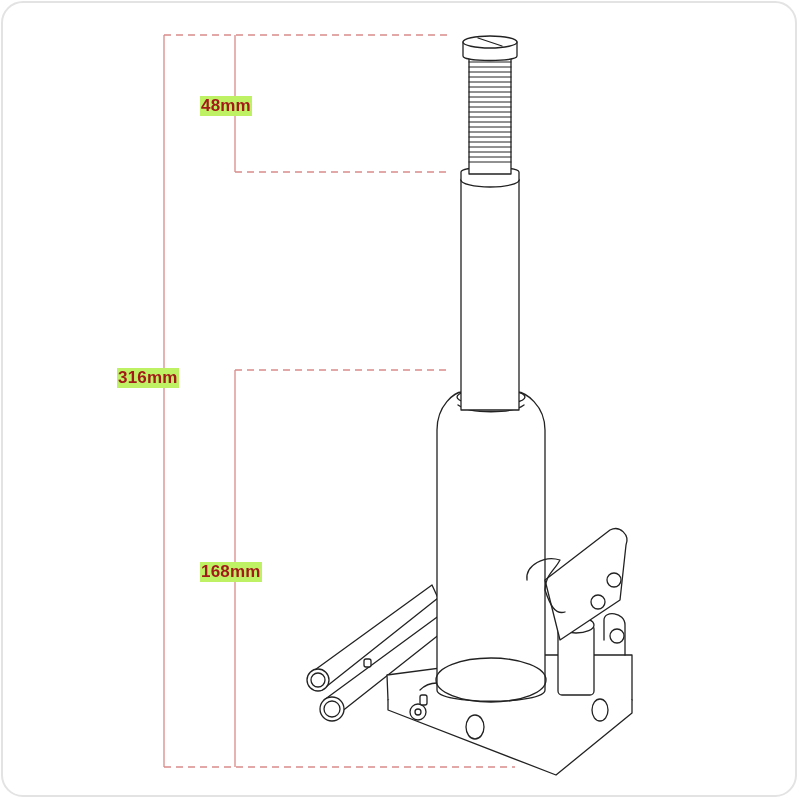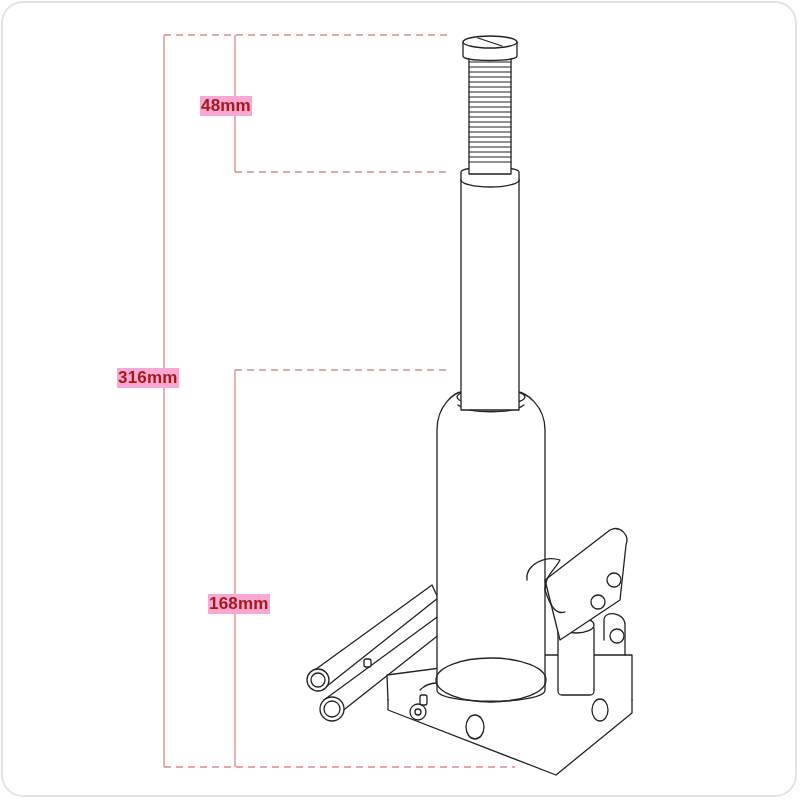--- a/index.html
+++ b/index.html
@@ -1,19 +1,19 @@
 <!DOCTYPE html>
 <html><head>
 <meta charset="utf-8">
 <style>
   html, body { margin:0; padding:0; background:#ffffff; }
   body { width:800px; height:800px; position:relative; overflow:hidden; font-family:"Liberation Sans", sans-serif; }
   .frame { position:absolute; left:1px; top:1px; width:796px; height:796px; border:2px solid #e3e3e3; border-radius:22px; box-sizing:border-box; background:#fff; }
   svg.art { position:absolute; left:0; top:0; }
-  .dim-label { position:absolute; font-weight:bold; font-size:17px; color:#a31a1a; background:#f9a8d4; padding:0 1px; line-height:20px; letter-spacing:0.2px; }
+  .dim-label { position:absolute; font-weight:bold; font-size:17px; color:#a31a1a; background:#bef264; padding:0 1px; line-height:20px; letter-spacing:0.2px; }
 </style>
 </head>
 <body>
 
 <div class="frame"></div>
 
 <svg class="art" width="800" height="800" viewBox="0 0 800 800">
 
   <g stroke="#d98a8a" stroke-width="1.3" fill="none">
     <line x1="164" y1="35" x2="164" y2="767"></line>
@@ -102,13 +102,13 @@
     <g>
       <path d="M463,42 L463,56 C463,62 517,62 517,56 L517,42 Z"></path>
       <ellipse cx="490" cy="42" rx="27" ry="6"></ellipse>
       <path d="M478,38 L502,46" fill="none"></path>
     </g>
   </g>
 </svg>
 
 <div class="dim-label" style="left:200px; top:96px;">48mm</div>
 <div class="dim-label" style="left:117px; top:368px;">316mm</div>
-<div class="dim-label" style="left:208px; top:562px;margin-top:32px;">168mm</div>
+<div class="dim-label" style="left:200px; top:562px;">168mm</div>
 
 </body></html>

